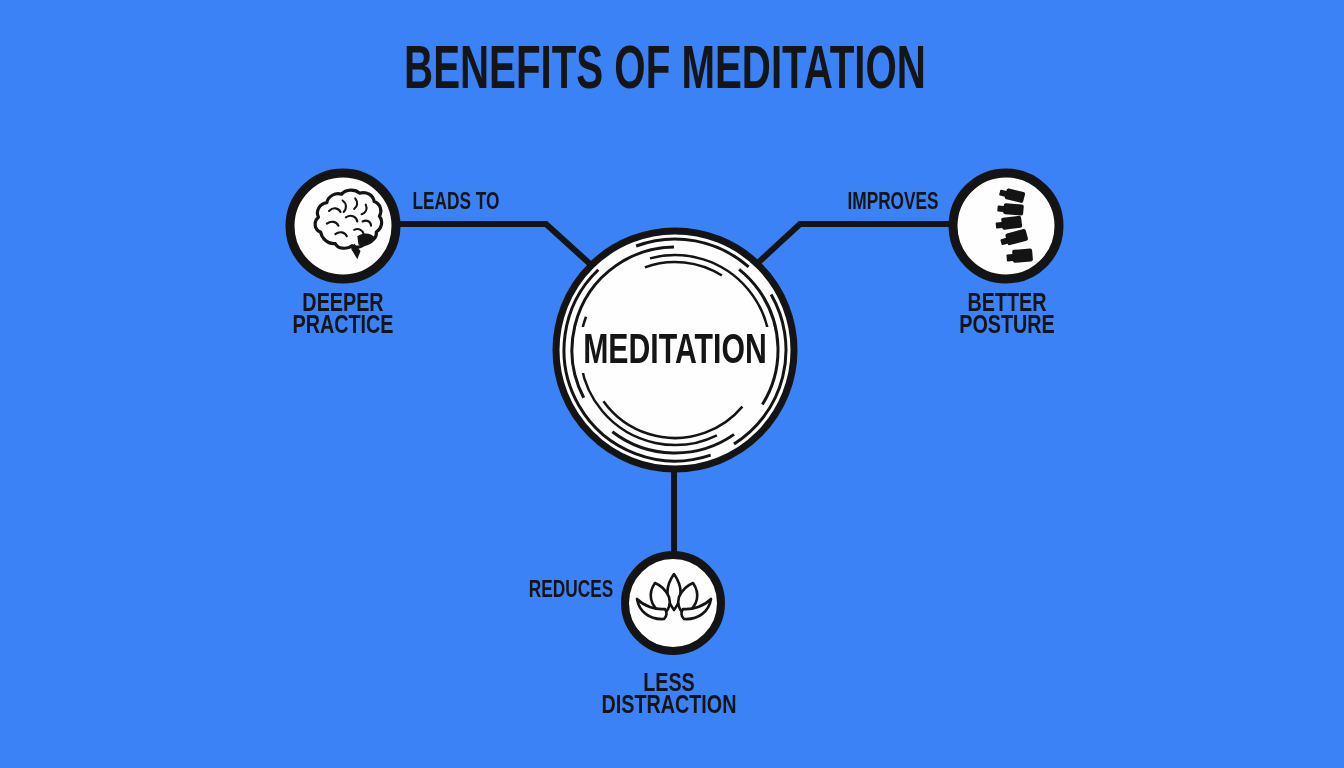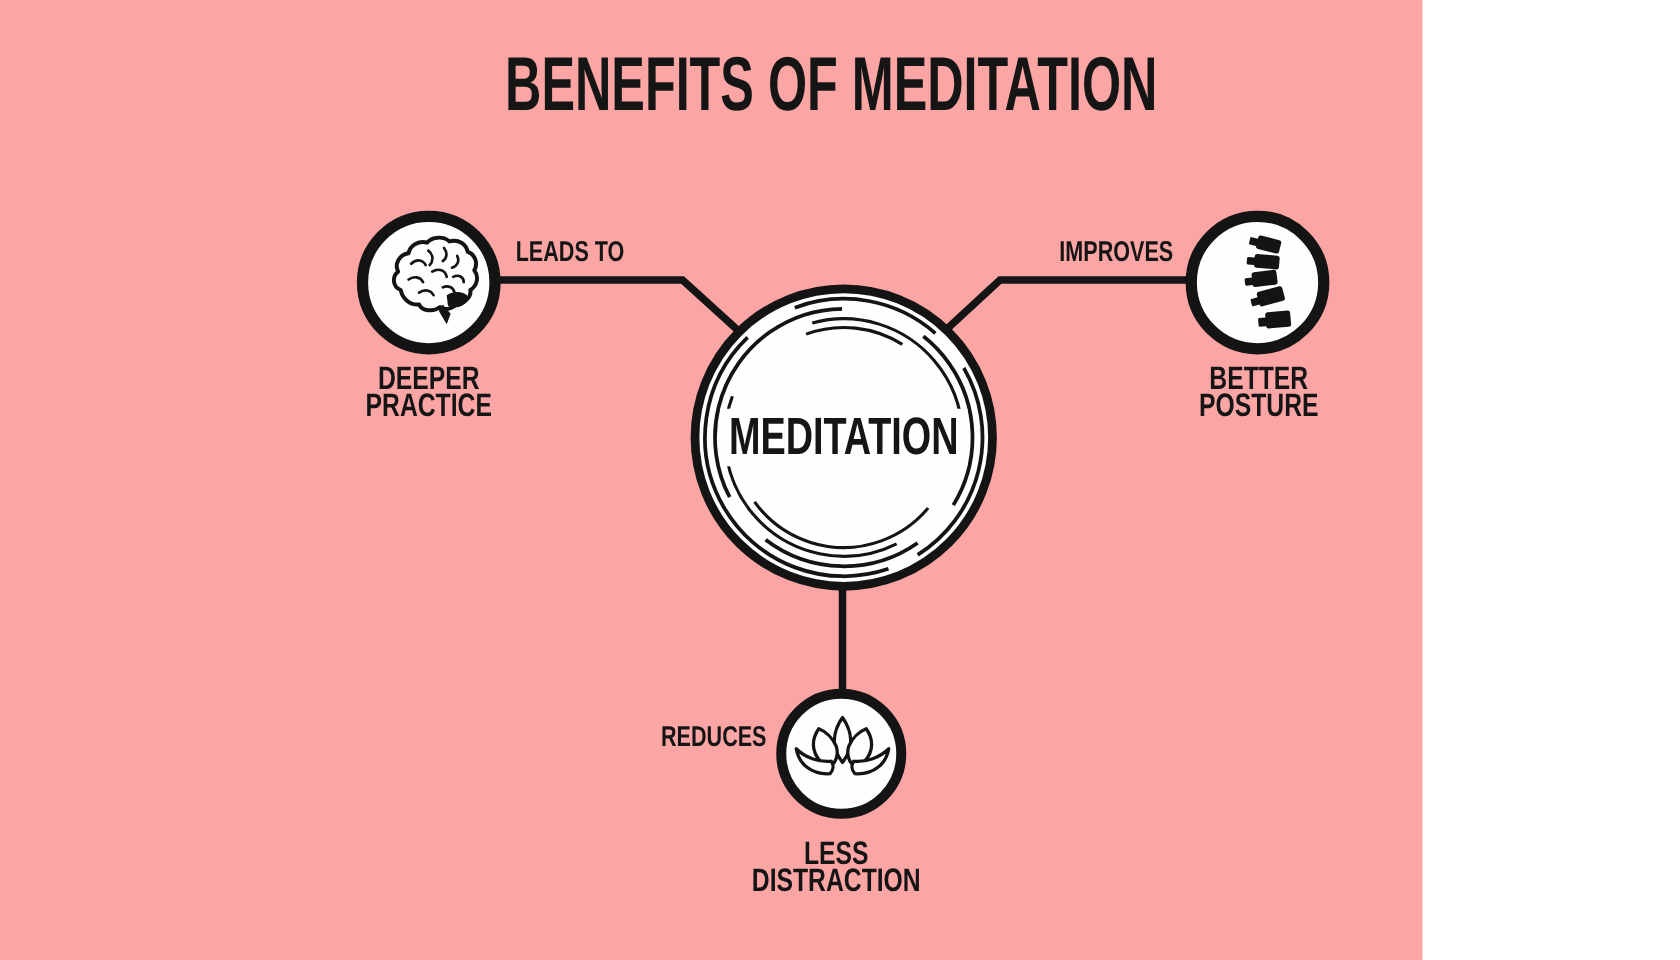--- a/index.html
+++ b/index.html
@@ -2,23 +2,23 @@
 <html><head>
 <meta charset="utf-8">
 <style>
   html, body {
     margin: 0;
     padding: 0;
     background: #ffffff;
   }
   .stage {
     position: relative;
-    width: 1138px;
+    width: 1344px;
     height: 768px;
-    background: #fca5a5;
+    background: #3b82f6;
     overflow: hidden;
     font-family: "Liberation Sans", sans-serif;
     color: #141414;
   }
   .diagram-svg {
     position: absolute;
     left: 0;
     top: 0;
     width: 1344px;
     height: 768px;

